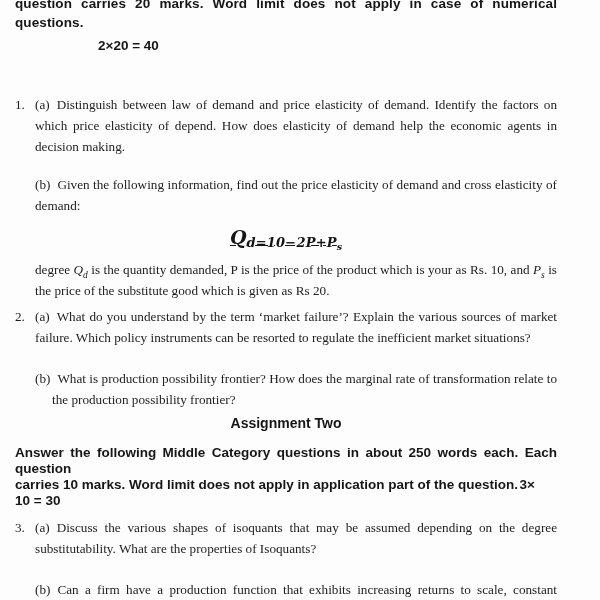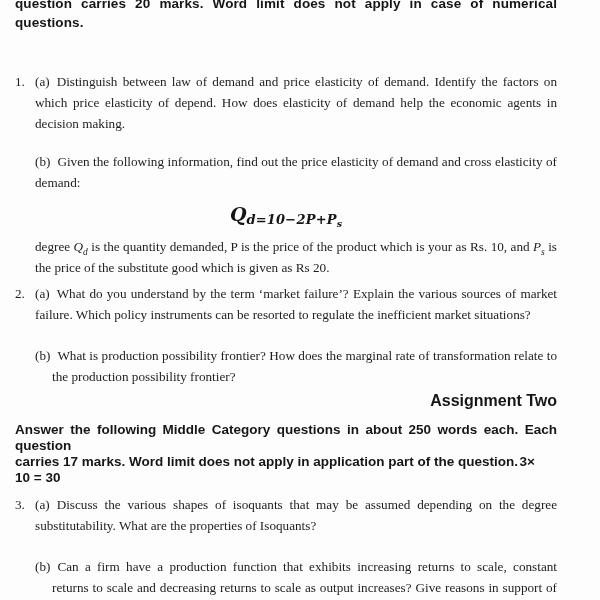--- a/index.html
+++ b/index.html
@@ -46,45 +46,47 @@
   .mt-q3b { margin-top: 4px; }
 
   
   .formula {
     margin-top: 10px;
     text-align: center;
     font-family: "DejaVu Serif", serif;
     font-weight: bold;
     font-style: italic;
     color: #151515;
+    text-decoration: underline;
   }
   .f-main { font-size: 19px; }
   .f-sub { font-size: 13px; vertical-align: -3px; letter-spacing: 0.2px; }
   .f-subsub { font-size: 9.5px; vertical-align: -6px; }
   .var { font-style: italic; }
   sub { font-size: 0.72em; line-height: 0; }
 
   .where-note { margin-top: 7px; }
 
   .a2-heading {
     margin-top: 4px;
-    text-align: right;
-    font-size: 16px;
+    text-align: center;
+    font-size: 14px;
   }
   .a2-instruction { margin-top: 12px; line-height: 16px; }
   .a2-line2 { display: flex; justify-content: space-between; }
   .a2-marks-inline { margin-right: 22px; }
 </style>
 </head>
 <body>
 
 <div class="page">
   <div class="content">
 
     <p class="bold-sans clipped-line just">question carries 20 marks. Word limit does not apply in case of numerical questions.</p>
+    <p class="bold-sans marks-total">2×20 = 40</p>
 
     <div class="qblock mt-q1a">
       <span class="serif q-num">1.</span>
       <p class="serif just"><span class="sub-label">(a)</span><span>Distinguish between law of demand and price elasticity of demand. Identify the factors on which price elasticity of depend. How does elasticity of demand help the economic agents in decision making.</span></p>
     </div>
 
     <div class="qblock mt-q1b">
       <p class="serif just"><span class="sub-label">(b)</span><span>Given the following information, find out the price elasticity of demand and cross elasticity of demand:</span></p>
     </div>
 
@@ -103,21 +105,21 @@
 
     <div class="qblock mt-q2b">
       <p class="serif just hang17"><span class="sub-label">(b)</span><span>What is production possibility frontier? How does the marginal rate of transformation relate to the production possibility frontier?</span></p>
     </div>
 
     <p class="bold-sans a2-heading">Assignment Two</p>
 
     <div class="bold-sans a2-instruction just">
       <span>Answer the following Middle Category questions in about 250 words each. Each question</span>
       <span class="a2-line2">
-          <span>carries 17 marks. Word limit does not apply in application part of the question.</span>
+          <span>carries 10 marks. Word limit does not apply in application part of the question.</span>
           <span class="a2-marks-inline">3×</span>
         </span>
       <span>10 = 30</span>
     </div>
 
     <div class="qblock mt-q3a">
       <span class="serif q-num">3.</span>
       <p class="serif just"><span class="sub-label">(a)</span><span>Discuss the various shapes of isoquants that may be assumed depending on the degree substitutability. What are the properties of Isoquants?</span></p>
     </div>
 

